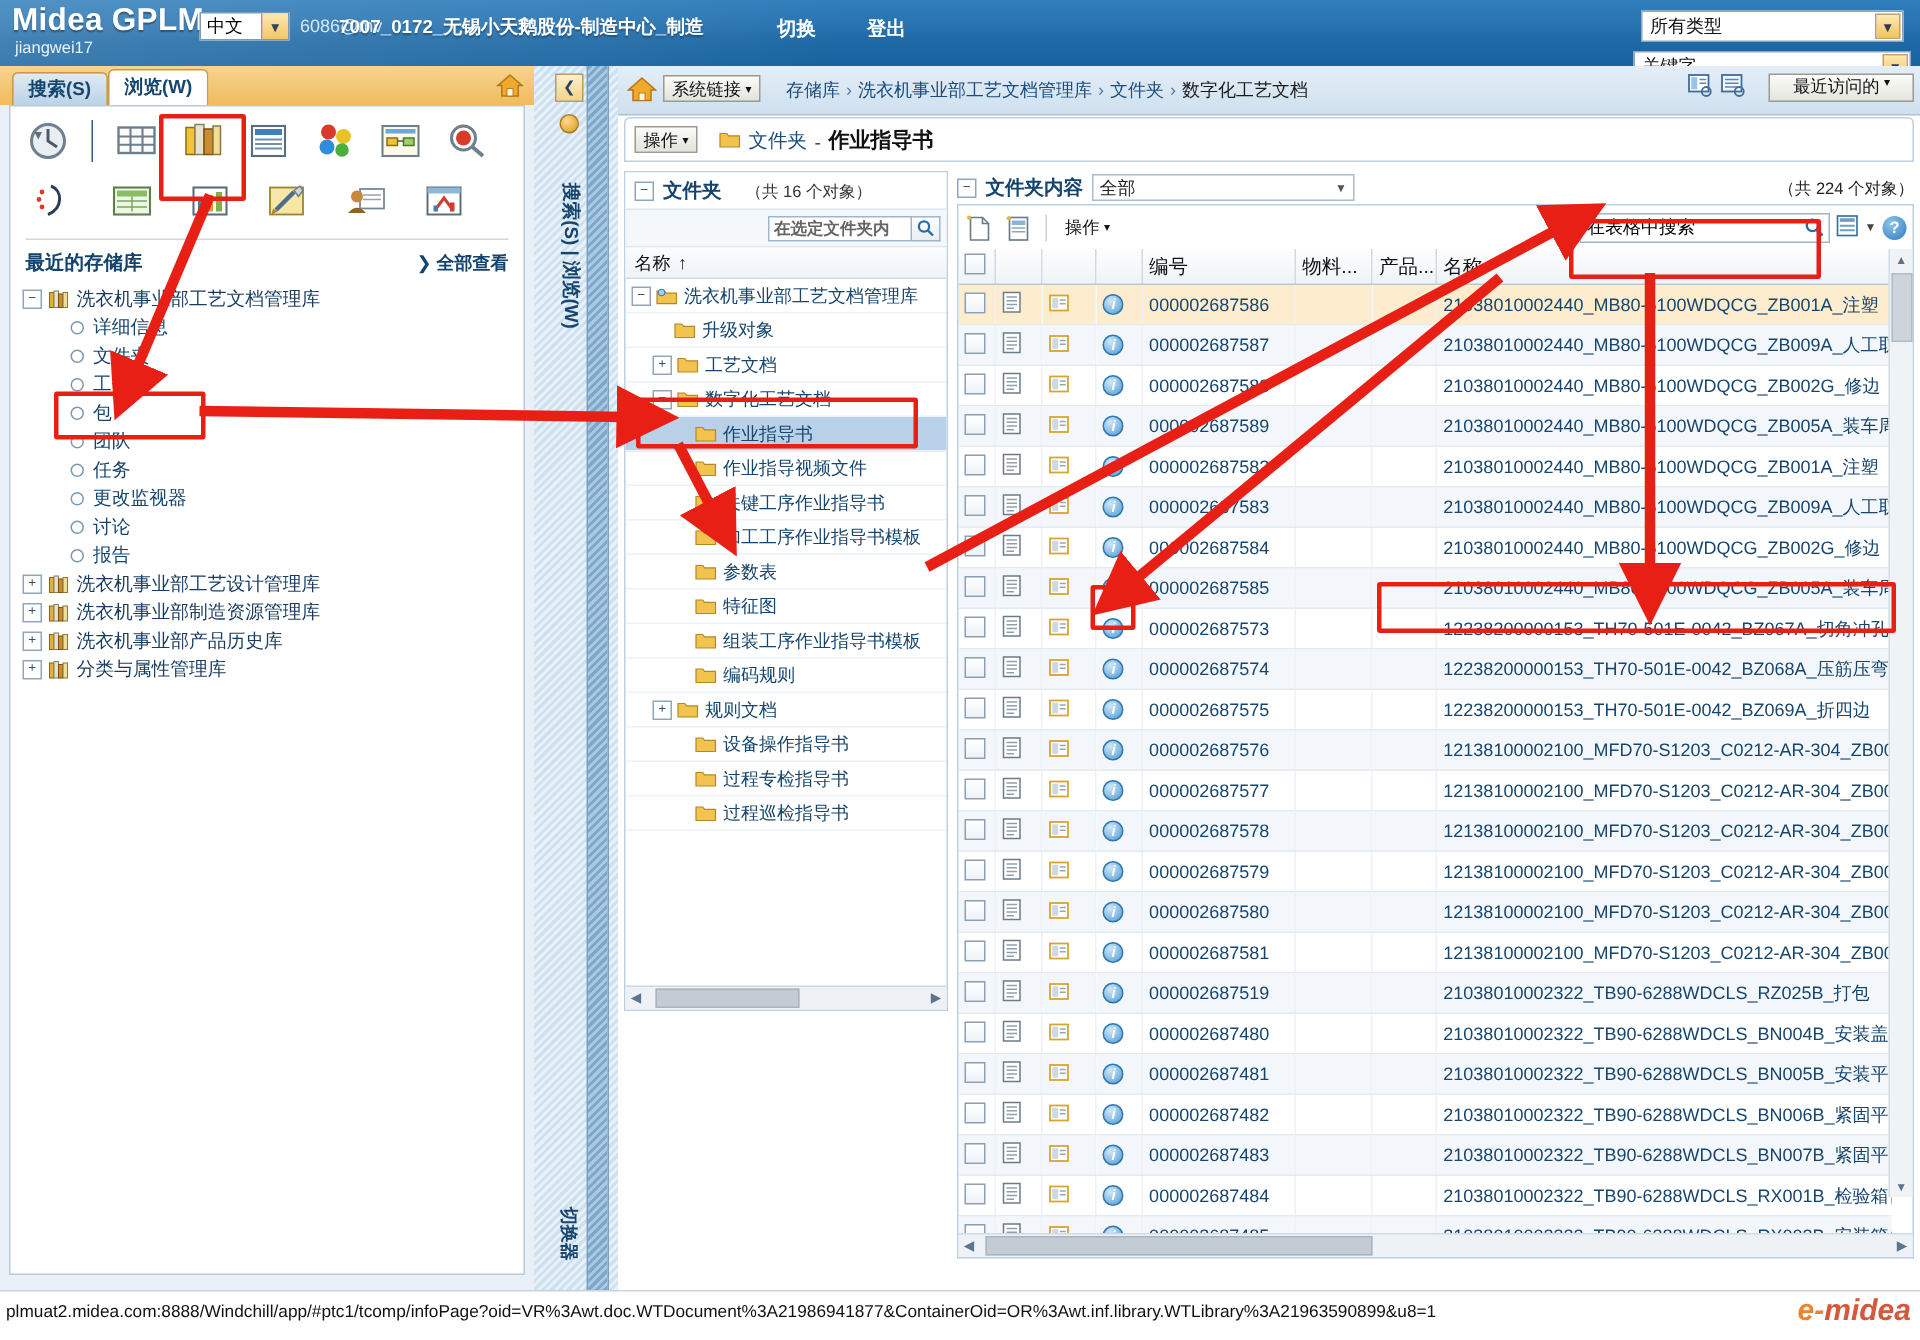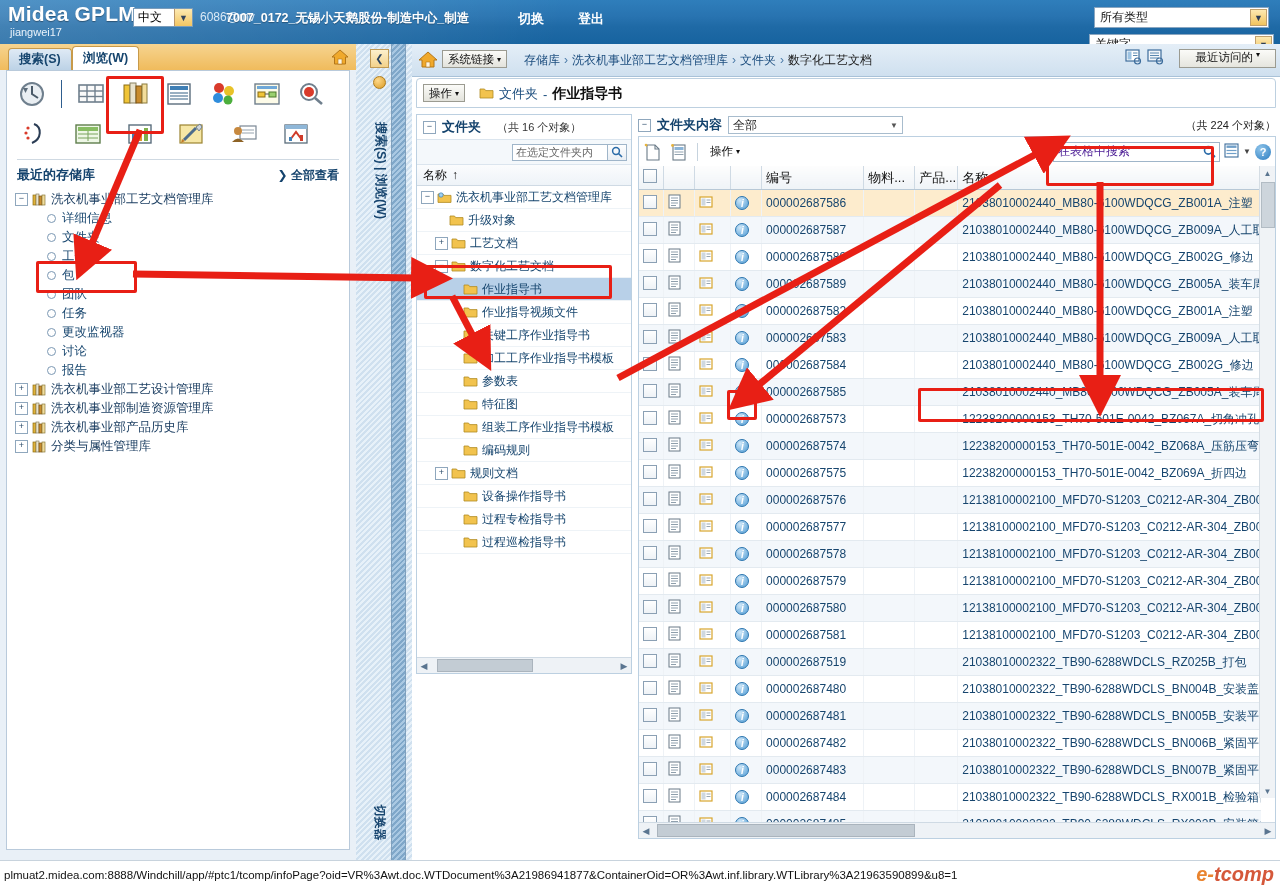--- a/index.html
+++ b/index.html
@@ -147,21 +147,21 @@
   .foldercard{position:absolute;left:4px;top:70px;width:216px;height:560px;
     border:1px solid #bcd0e1;background:#fff;box-sizing:border-box;}
   .fc-head{height:24px;display:flex;align-items:center;gap:6px;padding-left:6px;
     background:#fff;border-bottom:1px solid #dbe5ee;}
   .fc-head .mini{width:11px;height:11px;border:1px solid #8fa7bd;background:#fff;font-size:9px;line-height:9px;text-align:center;color:#30506e;}
   .fc-head .ft{font-size:13px;font-weight:bold;color:#14436d;}
   .fc-head .cnt{font-size:11px;color:#333;margin-left:10px;}
   .fc-search{height:24px;display:flex;align-items:center;justify-content:flex-end;padding-right:4px;
     background:#f4f8fb;border-bottom:1px solid #dbe5ee;}
   .fc-search .box{width:96px;height:17px;border:1px solid #9fb5c9;background:#fff;font-size:11px;color:#666;
-    display:flex;align-items:center;padding-left:3px;box-sizing:border-box;}
+    display:flex;align-items:center;padding-left:3px;box-sizing:border-box;font-weight:bold;}
   .fc-search .sbtn{width:19px;height:17px;border:1px solid #9fb5c9;border-left:0;background:linear-gradient(to bottom,#fefefe,#e8eef4);
     display:flex;align-items:center;justify-content:center;color:#2a6ba8;font-size:11px;box-sizing:border-box;}
   .fc-colhdr{height:20px;display:flex;align-items:center;padding-left:6px;font-size:12px;color:#111;
     background:linear-gradient(to bottom,#fbfcfd,#eef3f8);border-bottom:1px solid #cfdae4;}
   .fc-list{position:relative;height:468px;overflow:hidden;}
   .frow{height:22px;display:flex;align-items:center;font-size:12px;color:#16456e;white-space:nowrap;
     border-bottom:1px solid #eef3f7;}
   .frow.sel{background:#b8d0e8;}
   .frow .ind{flex:none;}
   .frow .exp{width:11px;height:11px;border:1px solid #8fa7bd;background:#fff;color:#30506e;
@@ -182,21 +182,21 @@
     display:flex;align-items:center;padding-left:4px;font-size:12px;color:#222;box-sizing:border-box;}
   .cc-filter .fa{position:absolute;right:4px;top:4px;font-size:8px;color:#555;}
   .cc-count{margin-left:auto;font-size:11px;color:#222;}
   .cc-toolbar{height:30px;border:1px solid #bcd0e1;border-bottom:none;background:#fff;
     display:flex;align-items:center;padding:0 4px;gap:6px;box-sizing:border-box;}
   .tb-ico{width:20px;height:20px;display:flex;align-items:center;justify-content:center;}
   .tb-sep{width:1px;height:18px;background:#c6d3de;margin:0 2px;}
   .tb-act{height:18px;padding:0 4px;display:flex;align-items:center;font-size:11.5px;color:#111;}
   .tb-right{margin-left:auto;display:flex;align-items:center;gap:4px;}
   .tb-search{position:relative;width:167px;height:20px;border:1px solid #9fb5c9;background:#fff;
-    display:flex;align-items:center;padding-left:4px;font-size:12px;color:#4c1d95;box-sizing:border-box;}
+    display:flex;align-items:center;padding-left:4px;font-size:12px;color:#000000;box-sizing:border-box;}
   .tb-search .mg{position:absolute;right:3px;top:2px;color:#2a6ba8;font-size:13px;}
   .help-ico{width:16px;height:16px;border-radius:50%;background:radial-gradient(circle at 35% 30%,#8ec4ea,#2b7cc0);
     color:#fff;font-size:11px;font-weight:bold;display:flex;align-items:center;justify-content:center;}
 
   table.grid{border-collapse:collapse;width:636px;table-layout:fixed;}
   table.grid th{
     height:21px;background:linear-gradient(to bottom,#fdfdfd,#eff3f7);border-right:1px solid #cfdae4;
     border-bottom:1px solid #b8c8d6;font-size:13px;font-weight:normal;color:#111;text-align:left;padding-left:4px;
     overflow:hidden;white-space:nowrap;
   }
@@ -1403,21 +1403,21 @@
           <span class="thumb" style="width:256px;margin-left:4px;"></span>
           <span class="ar" style="margin-left:auto;">▶</span>
         </div>
       </div>
     </div>
 
   </div>
 
   <div class="statusbar">
     <div class="statusurl">plmuat2.midea.com:8888/Windchill/app/#ptc1/tcomp/infoPage?oid=VR%3Awt.doc.WTDocument%3A21986941877&amp;ContainerOid=OR%3Awt.inf.library.WTLibrary%3A21963590899&amp;u8=1</div>
-    <div class="eworks">e-<span class="w">tcomp</span></div>
+    <div class="eworks">e-<span class="w">midea</span></div>
   </div>
 
   <div class="rbox" style="left:106px;top:76px;width:52px;height:52px;"></div>
   <div class="rbox" style="left:36px;top:261px;width:95px;height:26px;"></div>
   <div class="rbox" style="left:424px;top:265px;width:182px;height:28px;"></div>
   <div class="rbox" style="left:1046px;top:146px;width:162px;height:34px;"></div>
   <div class="rbox" style="left:727px;top:390px;width:24px;height:24px;"></div>
   <div class="rbox" style="left:918px;top:388px;width:340px;height:28px;"></div>
 
   <svg class="arrows">

